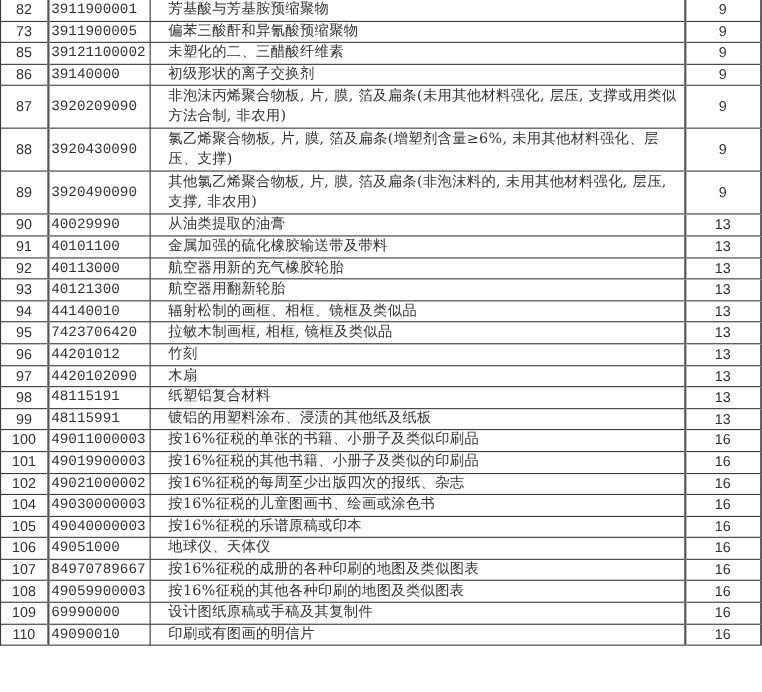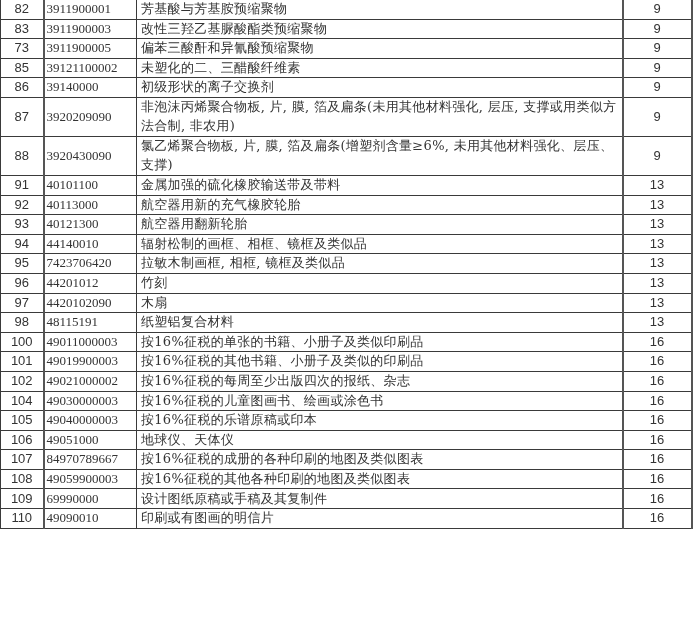--- a/index.html
+++ b/index.html
@@ -19,22 +19,22 @@
   td {
     border: 1px solid #3a3a3a;
     padding: 0 4px;
     font-size: 13px;
     line-height: 18.5px;
     vertical-align: middle;
     overflow: hidden;
     white-space: nowrap;
   }
   td.idx { text-align: center; font-family: "Liberation Sans", "DejaVu Sans", sans-serif; font-size: 13px; padding: 0; }
-  td.code { font-family: Liberation Serif, serif; font-size: 13px; padding-left: 2px; }
-  td.name { white-space: normal; font-size: 13px; letter-spacing: 0.3px; padding-left: 4px; }
+  td.code { font-family: Liberation Mono, monospace; font-size: 13px; padding-left: 2px; }
+  td.name { white-space: normal; font-size: 13px; letter-spacing: 0.3px; padding-left: 16px; }
   td.rate { text-align: center; font-family: "Liberation Sans", "DejaVu Sans", sans-serif; font-size: 13px; padding: 0; }
   tr.single td { height: 18.6px; }
   tr.double td { height: 38px; }
   td.c2b { border-left: 2px solid #555; }
   td.c4b { border-left: 2px solid #555; border-right: 2px solid #555; }
 </style>
 </head>
 <body>
 
 <table>
@@ -45,26 +45,20 @@
       <col class="c4">
     </colgroup>
   <tbody id="tbody">
       <tr class="single">
         <td class="idx">82</td>
         <td class="code c2b">3911900001</td>
         <td class="name">芳基酸与芳基胺预缩聚物</td>
         <td class="rate c4b">9</td>
       </tr>
       <tr class="single">
-        <td class="idx">83</td>
-        <td class="code c2b">3911900003</td>
-        <td class="name">改性三羟乙基脲酸酯类预缩聚物</td>
-        <td class="rate c4b">9</td>
-      </tr>
-      <tr class="single">
         <td class="idx">73</td>
         <td class="code c2b">3911900005</td>
         <td class="name">偏苯三酸酐和异氰酸预缩聚物</td>
         <td class="rate c4b">9</td>
       </tr>
       <tr class="single">
         <td class="idx">85</td>
         <td class="code c2b">39121100002</td>
         <td class="name">未塑化的二、三醋酸纤维素</td>
         <td class="rate c4b">9</td>
@@ -80,20 +74,32 @@
         <td class="code c2b">3920209090</td>
         <td class="name">非泡沫丙烯聚合物板, 片, 膜, 箔及扁条(未用其他材料强化, 层压, 支撑或用类似方法合制, 非农用)</td>
         <td class="rate c4b">9</td>
       </tr>
       <tr class="double">
         <td class="idx">88</td>
         <td class="code c2b">3920430090</td>
         <td class="name">氯乙烯聚合物板, 片, 膜, 箔及扁条(增塑剂含量≥6%, 未用其他材料强化、层压、支撑)</td>
         <td class="rate c4b">9</td>
       </tr>
+      <tr class="double">
+        <td class="idx">89</td>
+        <td class="code c2b">3920490090</td>
+        <td class="name">其他氯乙烯聚合物板, 片, 膜, 箔及扁条(非泡沫料的, 未用其他材料强化, 层压, 支撑, 非农用)</td>
+        <td class="rate c4b">9</td>
+      </tr>
+      <tr class="single">
+        <td class="idx">90</td>
+        <td class="code c2b">40029990</td>
+        <td class="name">从油类提取的油膏</td>
+        <td class="rate c4b">13</td>
+      </tr>
       <tr class="single">
         <td class="idx">91</td>
         <td class="code c2b">40101100</td>
         <td class="name">金属加强的硫化橡胶输送带及带料</td>
         <td class="rate c4b">13</td>
       </tr>
       <tr class="single">
         <td class="idx">92</td>
         <td class="code c2b">40113000</td>
         <td class="name">航空器用新的充气橡胶轮胎</td>
@@ -126,20 +132,26 @@
       <tr class="single">
         <td class="idx">97</td>
         <td class="code c2b">4420102090</td>
         <td class="name">木扇</td>
         <td class="rate c4b">13</td>
       </tr>
       <tr class="single">
         <td class="idx">98</td>
         <td class="code c2b">48115191</td>
         <td class="name">纸塑铝复合材料</td>
+        <td class="rate c4b">13</td>
+      </tr>
+      <tr class="single">
+        <td class="idx">99</td>
+        <td class="code c2b">48115991</td>
+        <td class="name">镀铝的用塑料涂布、浸渍的其他纸及纸板</td>
         <td class="rate c4b">13</td>
       </tr>
       <tr class="single">
         <td class="idx">100</td>
         <td class="code c2b">49011000003</td>
         <td class="name">按16%征税的单张的书籍、小册子及类似印刷品</td>
         <td class="rate c4b">16</td>
       </tr>
       <tr class="single">
         <td class="idx">101</td>

